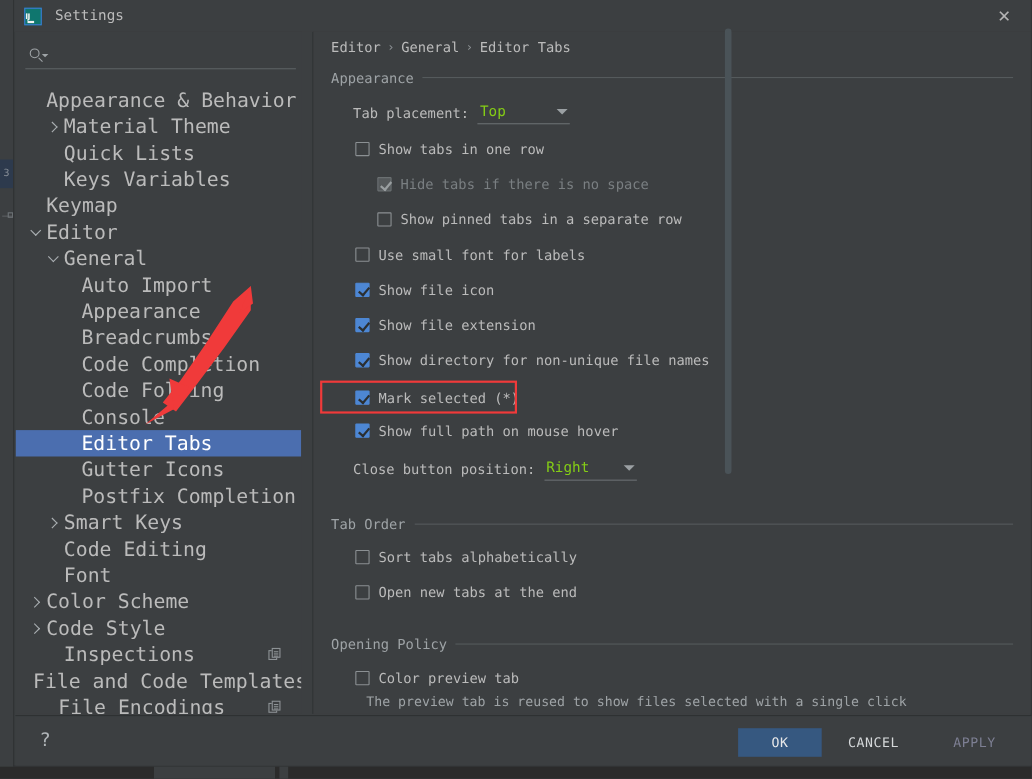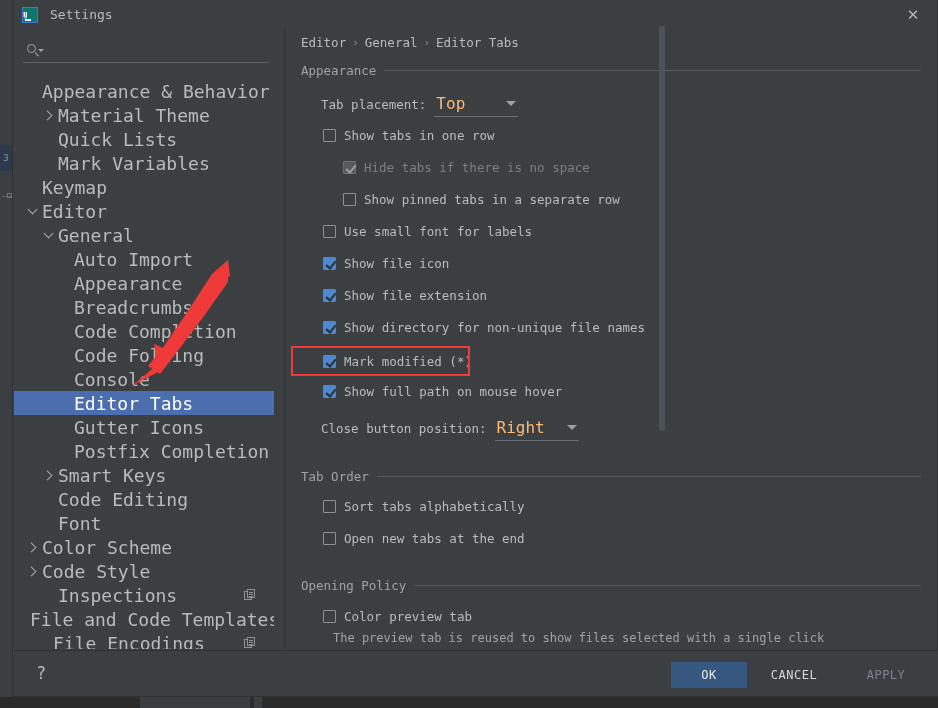--- a/index.html
+++ b/index.html
@@ -206,21 +206,21 @@
     white-space: nowrap;
   }
   .combo {
     position: relative;
     margin-left: 8px;
     min-width: 84px;
     border-bottom: 1px solid #6a6f72;
     padding: 2px 2px 3px 2px;
     display: flex; align-items: center; justify-content: space-between;
   }
-  .combo .cval { color: #fdba74; font-size: 16px; text-align: right; }
+  .combo .cval { color: #84cc16; font-size: 13px; text-align: right; }
   .combo .carrow {
     width: 0; height: 0; margin-left: 20px;
     border-left: 5px solid transparent;
     border-right: 5px solid transparent;
     border-top: 5px solid #9ba0a3;
   }
 
   .cb-row {
     position: absolute;
     display: flex; align-items: center;
@@ -366,21 +366,21 @@
               <span class="chev right"></span>
             </span>
             <span class="tree-label">Material Theme</span>
           </div>
           <div class="tree-row" style="padding-left: 28px;">
             <span class="tw none"></span>
             <span class="tree-label">Quick Lists</span>
           </div>
           <div class="tree-row" style="padding-left: 28px;">
             <span class="tw none"></span>
-            <span class="tree-label">Mark Variables</span>
+            <span class="tree-label">Keys Variables</span>
           </div>
           <div class="tree-row" style="padding-left: 12px;">
             <span class="tw none"></span>
             <span class="tree-label">Keymap</span>
           </div>
           <div class="tree-row" style="padding-left: 12px;">
             <span class="tw">
               <span class="chev down"></span>
             </span>
             <span class="tree-label">Editor</span>
@@ -534,21 +534,21 @@
         <span>Show file extension</span>
       </div>
 
       <div class="cb-row" style="left:38px; top:291px">
         <span class="cbox checked"></span>
         <span>Show directory for non-unique file names</span>
       </div>
 
       <div class="cb-row" style="left:38px; top:325px">
         <span class="cbox checked"></span>
-        <span>Mark modified (*)</span>
+        <span>Mark selected (*)</span>
       </div>
 
       <div class="cb-row" style="left:38px; top:355px">
         <span class="cbox checked"></span>
         <span>Show full path on mouse hover</span>
       </div>
 
       <div class="field-row" style="left:36px; top:387px">
         <span>Close button position:</span>
         <span class="combo">

